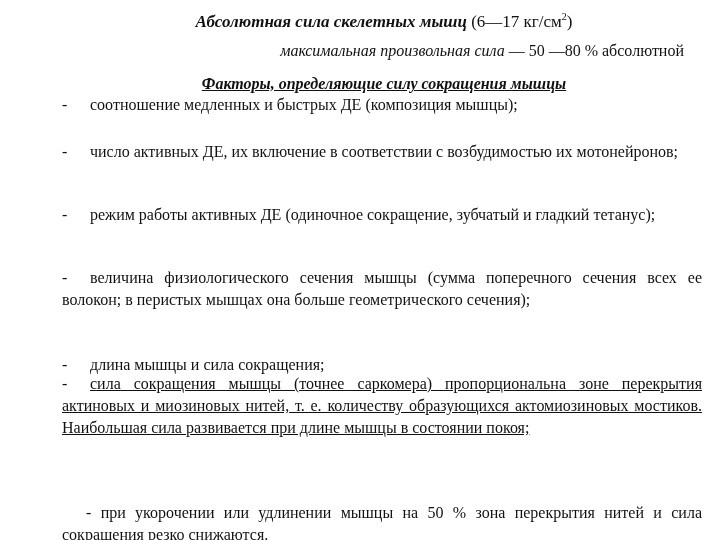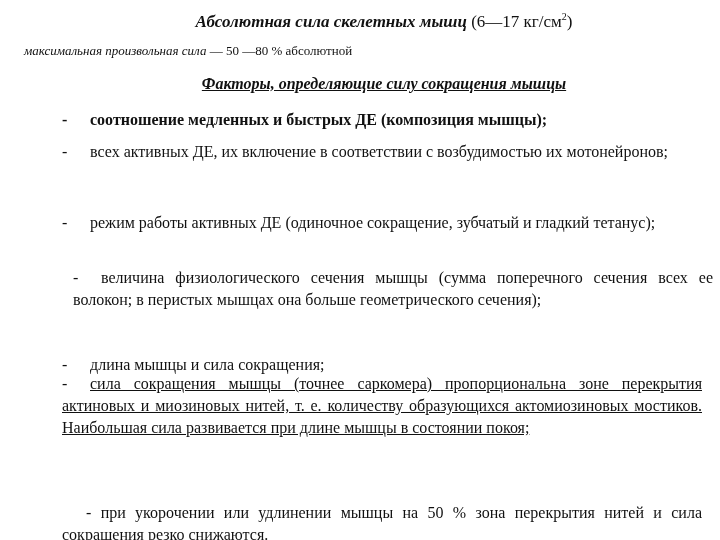--- a/index.html
+++ b/index.html
@@ -2,53 +2,53 @@
 <html><head>
 <meta charset="utf-8">
 <style>
   html, body { margin: 0; padding: 0; background: #ffffff; }
   body { width: 720px; height: 540px; overflow: hidden; position: relative;
     font-family: "Liberation Serif", "DejaVu Serif", serif; color: #111; font-size: 16px; }
   .abs { position: absolute; padding-left: 24px; }
   .title { top: 6px; left: 0; width: 720px; text-align: center; font-size: 17px; line-height: 22px; }
   .title .t-bold { font-weight: bold; font-style: italic; }
   .title sup { font-size: 10px; }
-  .sub { top: 41px; left: 0; width: 660px; text-align: left; font-size: 13px; line-height: 20px; }
+  .sub { top: 41px; left: 0; width: 660px; text-align: right; font-size: 16px; line-height: 20px; }
   .sub i { font-style: italic; }
   .heading { top: 74px; left: 0; width: 720px; text-align: center; font-size: 16px; line-height: 20px;
     font-weight: bold; font-style: italic; text-decoration: underline; }
   .para { left: 38px; width: 640px; font-size: 16px; line-height: 22px; text-align: justify; text-align-last: left; }
   .dash { display: inline-block; width: 28px; }
 </style>
 </head>
 <body>
 
 <div class="abs title">
   <span class="t-bold">Абсолютная сила скелетных мышц</span><span> (6—17 кг/см</span><sup>2</sup><span>)</span>
 </div>
 
 <div class="abs sub">
   <i>максимальная произвольная сила</i><span> — 50 —80 % абсолютной</span>
 </div>
 
 <div class="abs heading">Факторы, определяющие силу сокращения мышцы</div>
 
-<div class="abs para" style="top:109px;font-weight:bold;">
+<div class="abs para" style="top:94px;">
   <span class="dash">-</span><span>соотношение медленных и быстрых ДЕ (композиция мышцы);</span>
 </div>
 
 <div class="abs para" style="top:141px;">
-  <span class="dash">-</span><span>всех активных ДЕ, их включение в соответствии с возбудимостью их мотонейронов;</span>
+  <span class="dash">-</span><span>число активных ДЕ, их включение в соответствии с возбудимостью их мотонейронов;</span>
 </div>
 
-<div class="abs para" style="top:212px;">
+<div class="abs para" style="top:204px;">
   <span class="dash">-</span><span>режим работы активных ДЕ (одиночное сокращение, зубчатый и гладкий тетанус);</span>
 </div>
 
-<div class="abs para" style="top:267px;margin-left:11px;">
+<div class="abs para" style="top:267px;">
   <span class="dash">-</span><span>величина физиологического сечения мышцы (сумма поперечного сечения всех ее волокон; в перистых мышцах она больше геометрического сечения);</span>
 </div>
 
 <div class="abs para" style="top:330px;margin-top:24px;">
   <span class="dash">-</span><span>длина мышцы и сила сокращения;</span>
 </div>
 
 <div class="abs para" style="top:373px;text-decoration:underline;">
   <span class="dash">-</span><span>сила сокращения мышцы (точнее саркомера) пропорциональна зоне перекрытия актиновых и миозиновых нитей, т. е. количеству образующихся актомиозиновых мостиков. Наибольшая сила развивается при длине мышцы в состоянии покоя;</span>
 </div>

